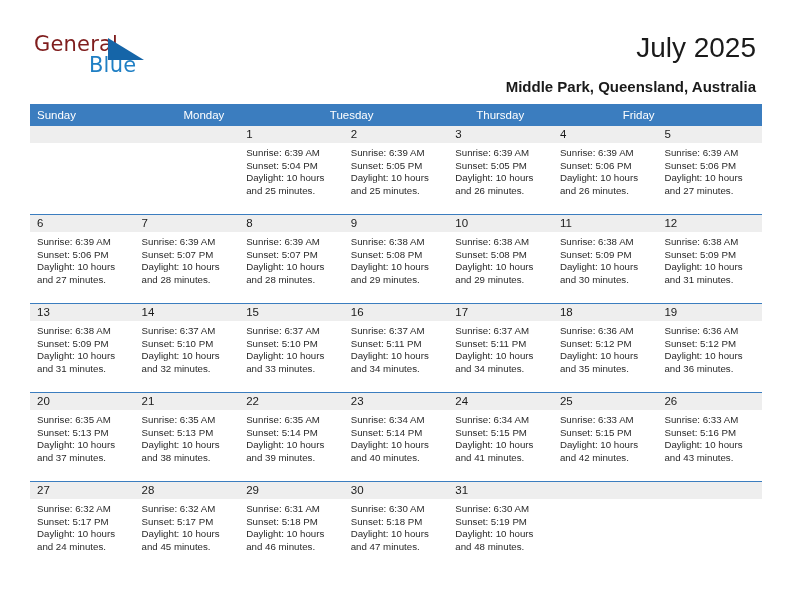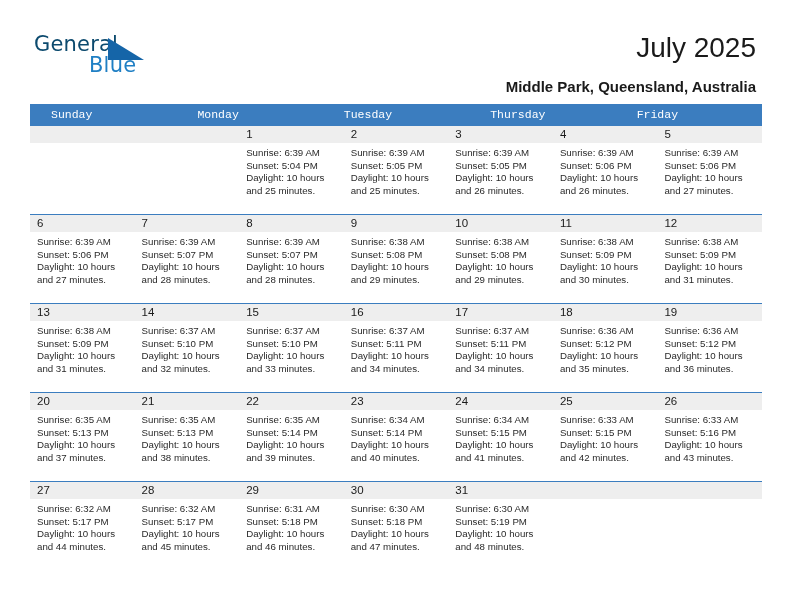--- a/index.html
+++ b/index.html
@@ -35,21 +35,21 @@
     top: 32px;
     width: 130px;
     height: 52px;
   }
   .logo-general {
     position: absolute;
     left: 0;
     top: 0;
     font-size: 21px;
     letter-spacing: 0.2px;
-    color: #0c4a6e;
+    color: #7f1d1d;
     font-family: "DejaVu Sans", sans-serif;
   }
   .logo-blue {
     position: absolute;
     left: 55px;
     top: 21px;
     font-size: 21px;
     letter-spacing: 0.2px;
     color: #1f7fc4;
     font-family: "DejaVu Sans", sans-serif;
@@ -93,24 +93,23 @@
   .weekdays {
     display: flex;
     background: #3b7dbf;
     height: 22px;
   }
   .weekday {
     flex: 1 1 0;
     color: #ffffff;
     font-size: 11.5px;
     line-height: 22px;
-    padding-left: 21px;
+    padding-left: 7px;
     box-sizing: border-box;
     white-space: nowrap;
-    font-family: Liberation Mono, monospace;
   }
   .week {
     display: flex;
     border-bottom: 1.3px solid #3b7dbf;
     height: 89px;
     box-sizing: border-box;
   }
   .week.last {
     border-bottom: none;
   }
@@ -415,21 +414,21 @@
             </div>
           </div>
         </div>
         <div class="week last">
           <div class="day">
             <div class="daynum-band">27</div>
             <div class="day-lines">
               <div>Sunrise: 6:32 AM</div>
               <div>Sunset: 5:17 PM</div>
               <div>Daylight: 10 hours</div>
-              <div>and 44 minutes.</div>
+              <div>and 24 minutes.</div>
             </div>
           </div>
           <div class="day">
             <div class="daynum-band">28</div>
             <div class="day-lines">
               <div>Sunrise: 6:32 AM</div>
               <div>Sunset: 5:17 PM</div>
               <div>Daylight: 10 hours</div>
               <div>and 45 minutes.</div>
             </div>

